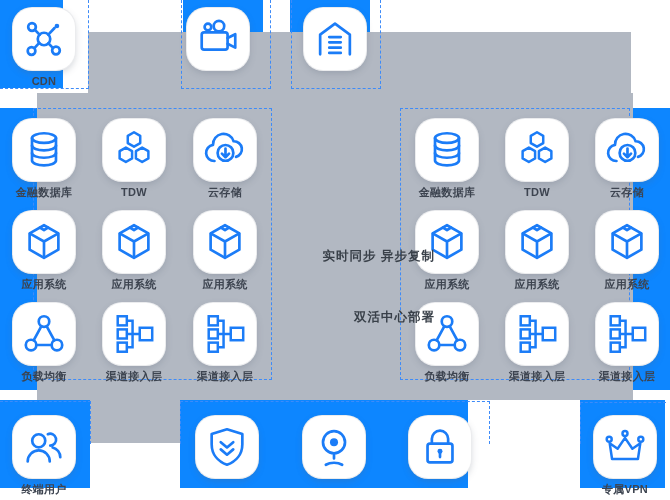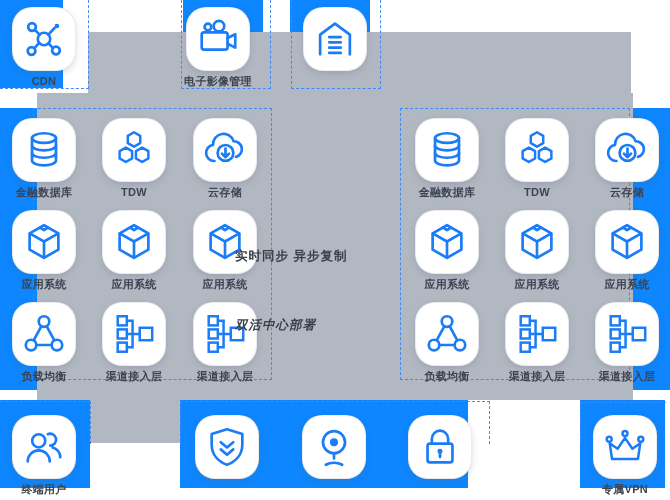--- a/index.html
+++ b/index.html
@@ -10,21 +10,21 @@
   .gray{background:#b2b8c2;}
   .white{background:#ffffff;}
   .dashed{position:absolute;pointer-events:none;}
   .tile{position:absolute;width:62px;height:62px;background:#fff;border-radius:19px;
         box-shadow:0 0 0 1px #ebecee,0 3px 7px rgba(90,100,120,.28);z-index:6;}
   .ticon{position:absolute;left:8px;top:8px;width:46px;height:46px;display:block;}
   .ticon svg{width:46px;height:46px;display:block;}
   .tile-label{position:absolute;width:96px;text-align:center;font-size:11px;font-weight:700;
               color:#3d4450;z-index:7;letter-spacing:.3px;line-height:14px;}
   .tile-label.light{color:#e2eaf4;}
-  .center-text{position:absolute;width:200px;text-align:left;font-size:12.5px;font-weight:700;
+  .center-text{position:absolute;width:200px;text-align:right;font-size:12.5px;font-weight:700;
                color:#394049;z-index:7;letter-spacing:1px;}
 </style>
 </head>
 <body>
 
 <div class="stage" id="stage">
 
   <div class="rect blue" style="left:0;top:0;width:63px;height:88px;z-index:1;"></div>
   <div class="rect blue" style="left:183px;top:0;width:80px;height:45px;z-index:1;"></div>
   <div class="rect blue" style="left:290px;top:0;width:80px;height:45px;z-index:1;"></div>
@@ -42,21 +42,21 @@
   <div class="dashed" style="left:0;top:0;width:88px;height:88px;border-right:1px dashed #3e8bf8;border-bottom:1px dashed #3e8bf8;z-index:4;"></div>
   <div class="dashed" style="left:181px;top:0;width:88px;height:88px;border-left:1px dashed #3e8bf8;border-right:1px dashed #3e8bf8;border-bottom:1px dashed #3e8bf8;z-index:4;"></div>
   <div class="dashed" style="left:291px;top:0;width:88px;height:88px;border-left:1px dashed #3e8bf8;border-right:1px dashed #3e8bf8;border-bottom:1px dashed #3e8bf8;z-index:4;"></div>
   <div class="dashed" style="left:33px;top:108px;width:237px;height:270px;border:1px dashed #3e8bf8;z-index:4;"></div>
   <div class="dashed" style="left:400px;top:108px;width:228px;height:270px;border:1px dashed #3e8bf8;z-index:4;"></div>
   <div class="dashed" style="left:0;top:401px;width:90px;height:42px;border-top:1px dashed #3e8bf8;border-right:1px dashed #3e8bf8;z-index:4;"></div>
   <div class="dashed" style="left:180px;top:401px;width:308px;height:42px;border-top:1px dashed #3e8bf8;border-left:1px dashed #3e8bf8;border-right:1px dashed #3e8bf8;z-index:4;"></div>
   <div class="dashed" style="left:580px;top:402px;width:85px;height:41px;border-top:1px dashed #3e8bf8;border-left:1px dashed #3e8bf8;z-index:4;"></div>
 
   <div class="center-text" style="left:235px;top:248px;">实时同步  异步复制</div>
-  <div class="center-text" style="left:235px;top:317px;font-style:italic;">双活中心部署</div>
+  <div class="center-text" style="left:235px;top:309px;">双活中心部署</div>
 <div class="tile" style="left: 13px; top: 8px;">
       <span class="ticon">
         <svg viewBox="0 0 48 48">
           <g fill="none" stroke="#1b7cf7" stroke-width="2.8" stroke-linecap="round">
             <circle cx="24" cy="24" r="6.5"></circle>
             <circle cx="11.5" cy="11.5" r="4"></circle>
             <circle cx="11" cy="36.5" r="4"></circle>
             <circle cx="36.5" cy="36" r="4"></circle>
             <circle cx="37.5" cy="10.5" r="2.4" fill="#1b7cf7" stroke="none"></circle>
             <path d="M19.5 19.5 L14.5 14.5 M19 28 L14 33.5 M28.5 28.5 L33.5 33.5 M28.5 19.5 L35 12.5"></path>
@@ -70,21 +70,20 @@
         <svg viewBox="0 0 48 48">
           <g fill="none" stroke="#1b7cf7" stroke-width="2.8" stroke-linejoin="round" stroke-linecap="round">
             <circle cx="13.5" cy="11.5" r="3.5"></circle>
             <circle cx="25" cy="10.5" r="5.5"></circle>
             <rect x="7" y="17" width="27" height="18" rx="2.5"></rect>
             <path d="M34 23 L42 19 V33 L34 29"></path>
           </g>
         </svg>
       </span>
     </div>
-    <div class="tile-label" style="left: 170px; top: 74px;">电子影像管理</div>
     <div class="tile" style="left: 304px; top: 8px;">
       <span class="ticon">
         <svg viewBox="0 0 48 48">
           <g fill="none" stroke="#1b7cf7" stroke-width="2.8" stroke-linejoin="round" stroke-linecap="round">
             <path d="M8.5 40 V19.5 L24 8 L39.5 19.5 V40"></path>
             <path d="M18 22 H30 M18 27.5 H30 M18 33 H30 M18 38.5 H30"></path>
           </g>
         </svg>
       </span>
     </div>

